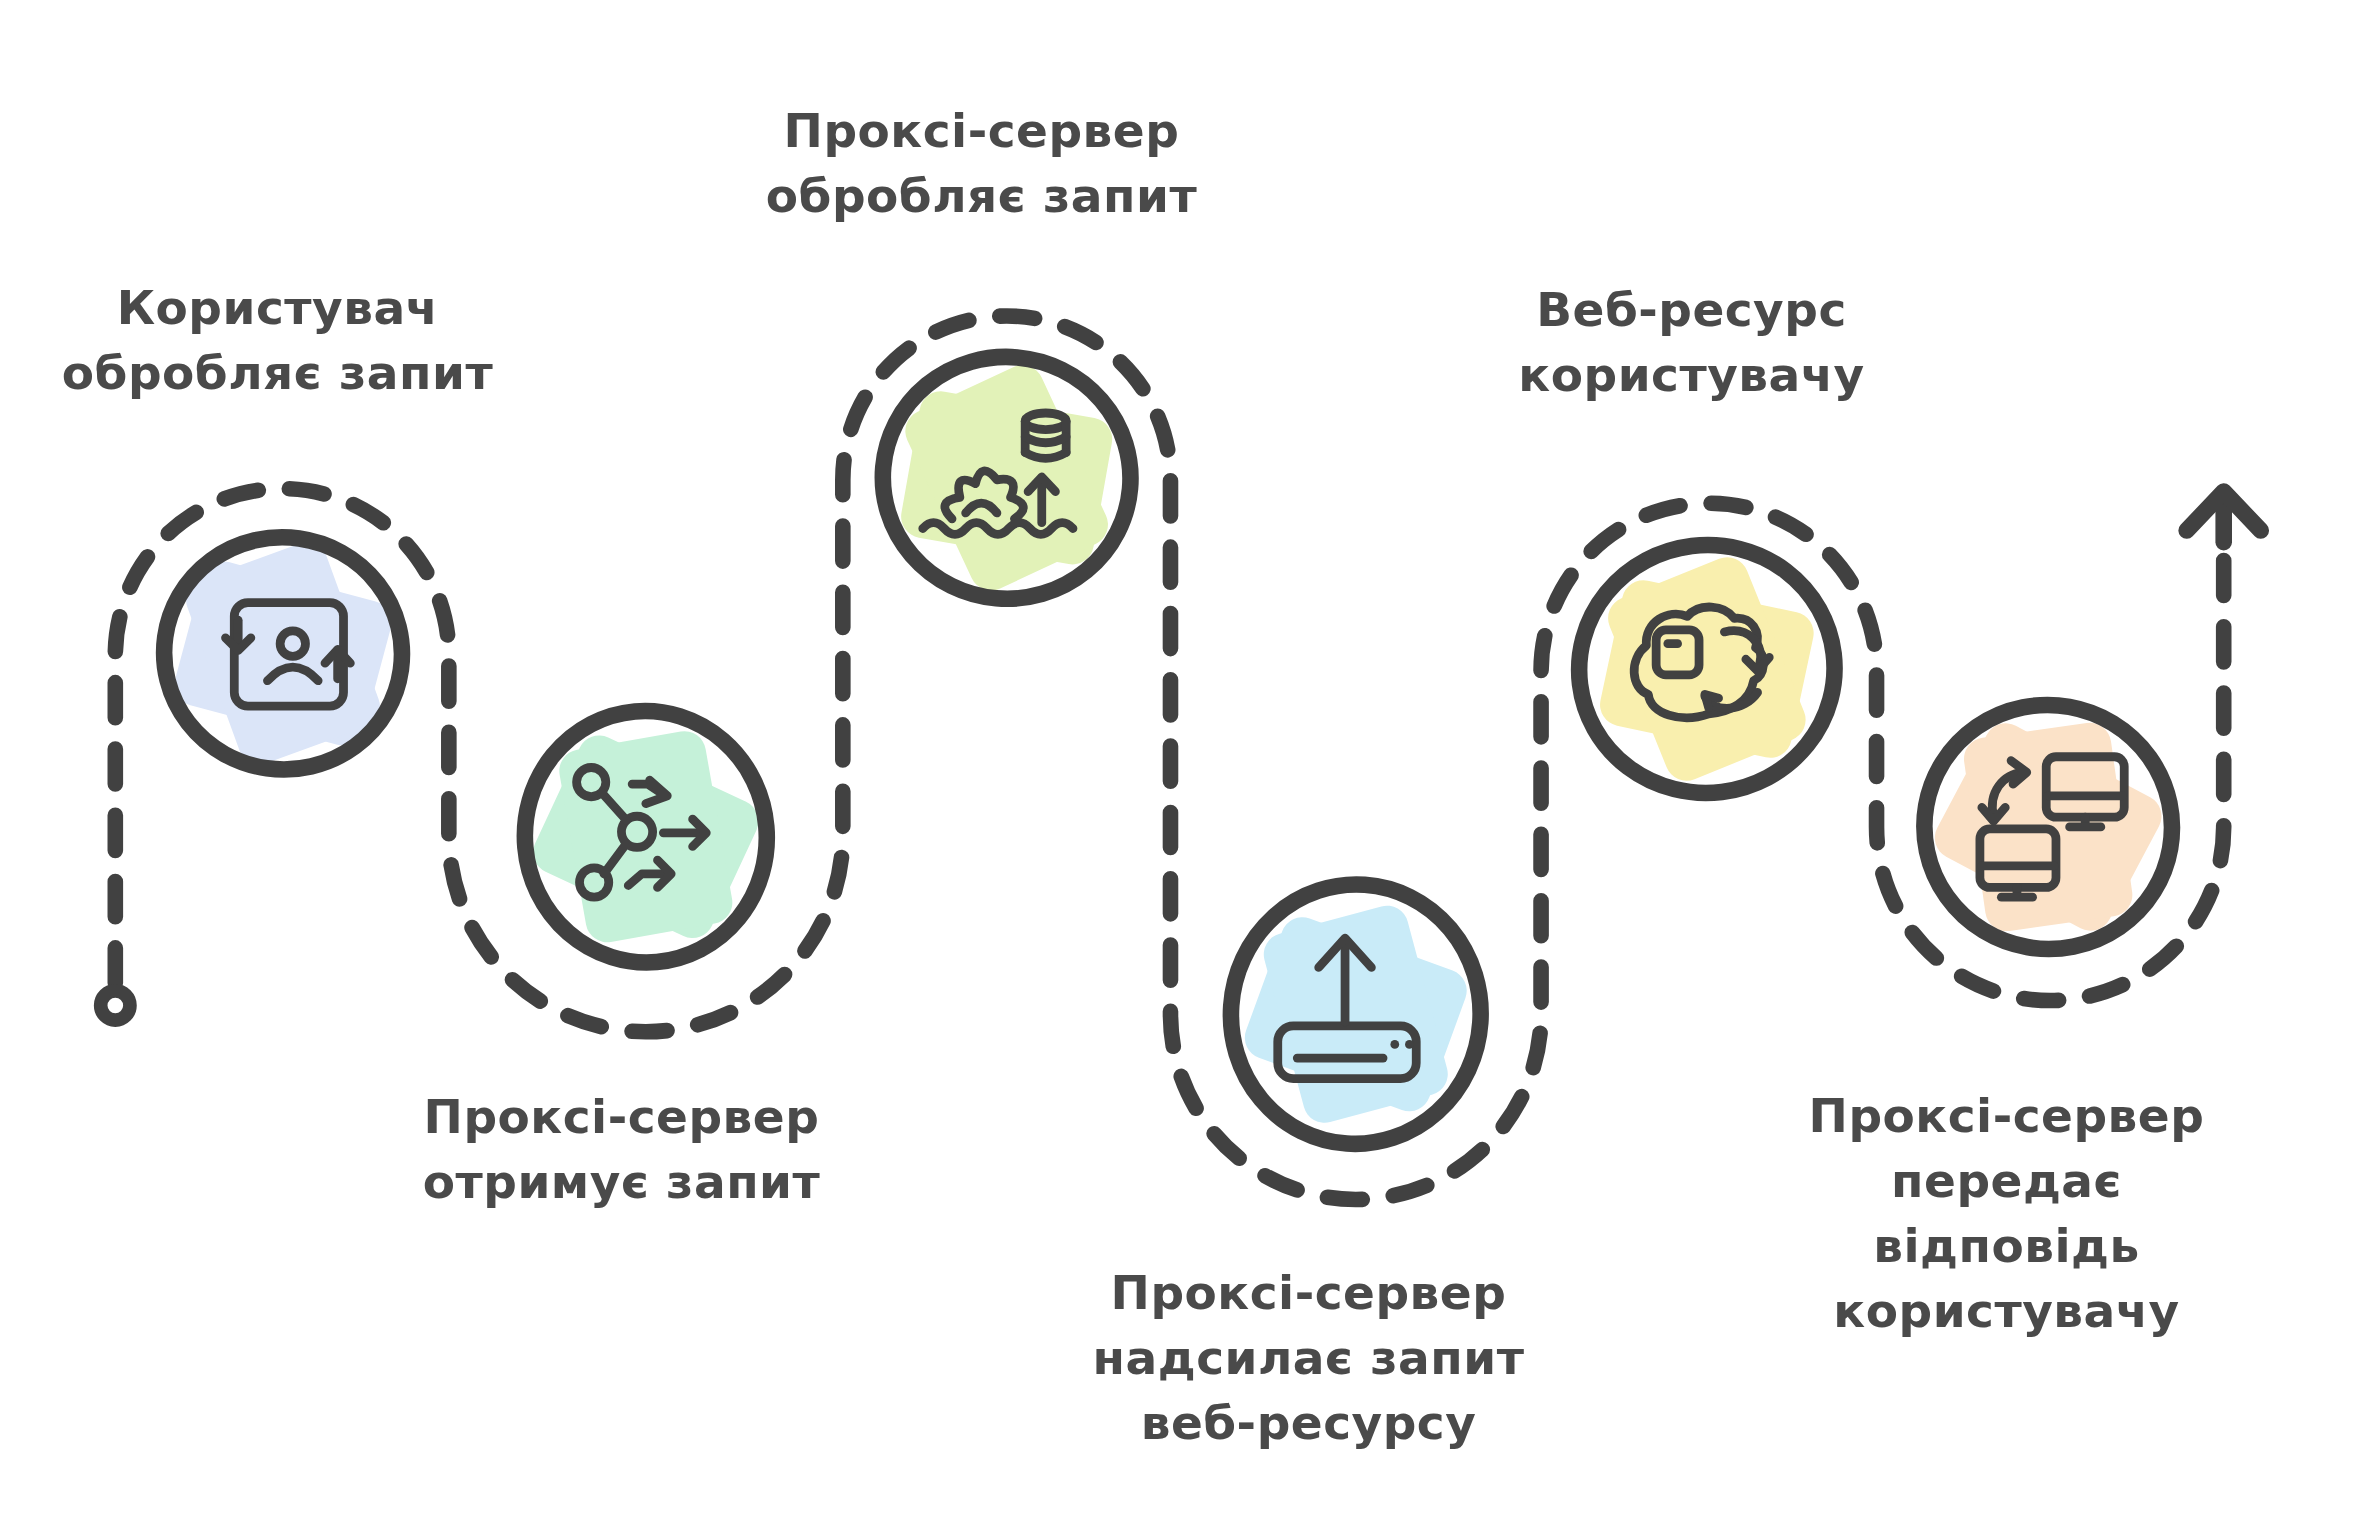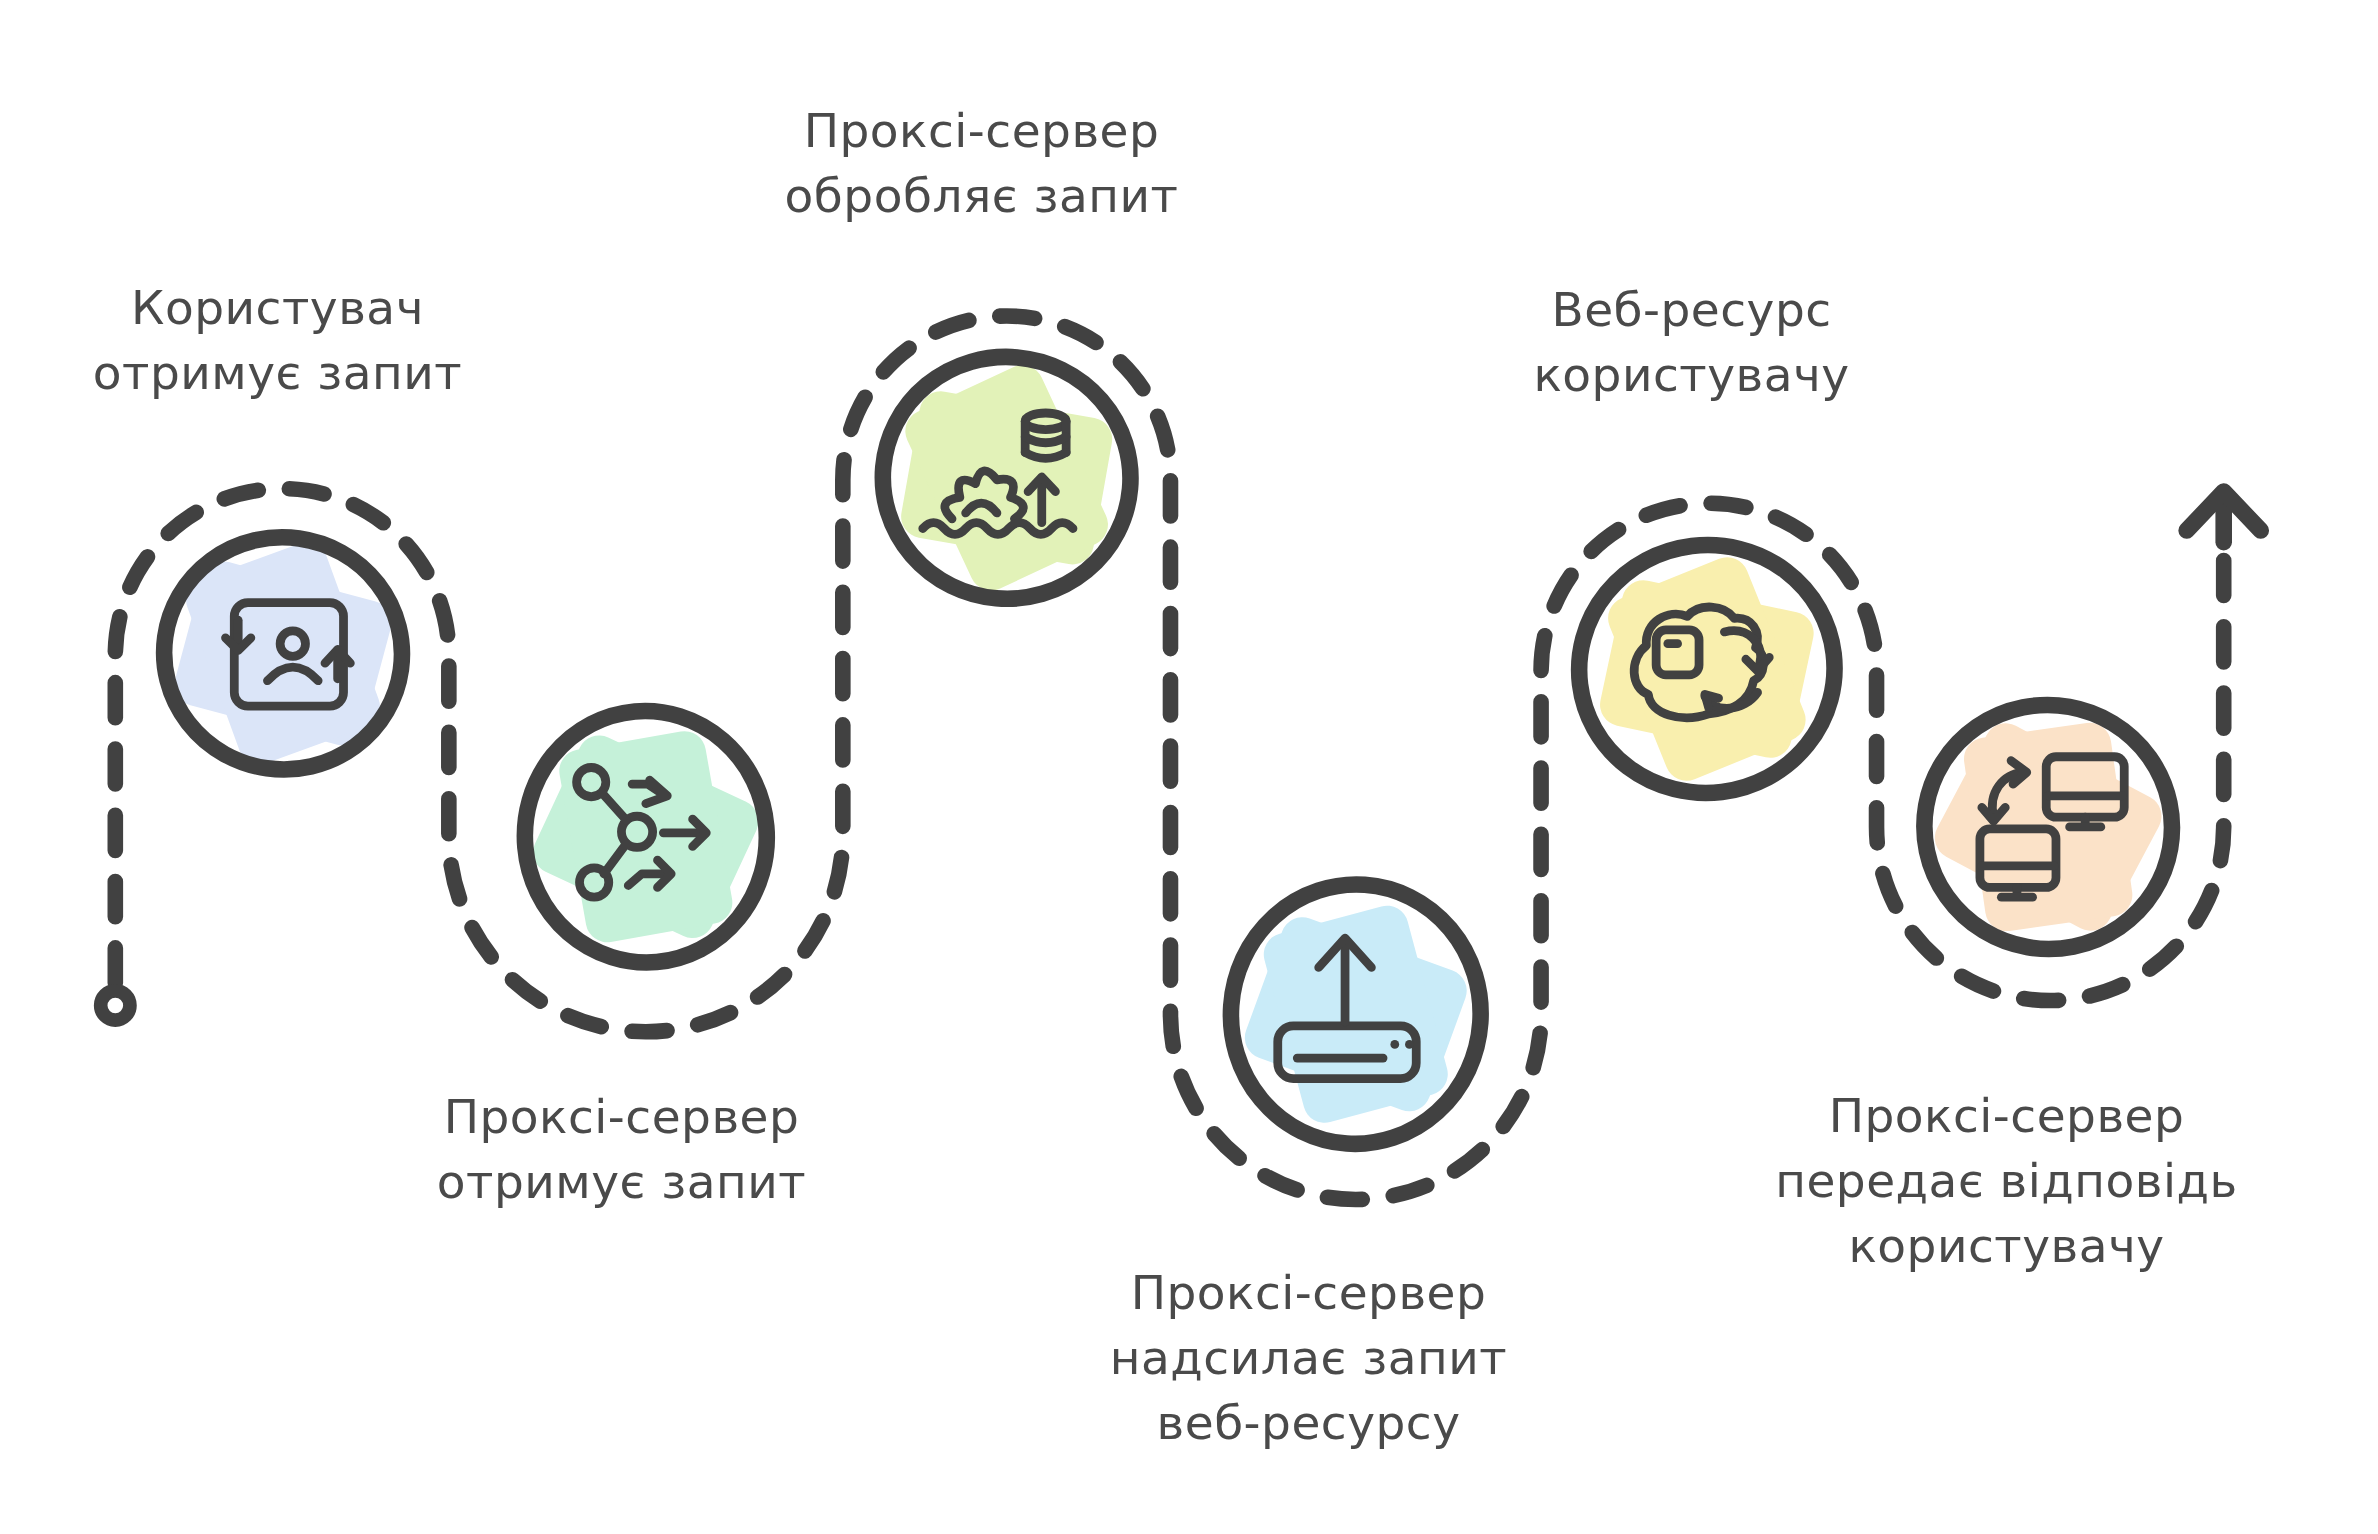--- a/index.html
+++ b/index.html
@@ -5,21 +5,21 @@
   html,body { margin:0; padding:0; background:#ffffff; }
   .stage {
     position:relative; width:2379px; height:1534px; background:#ffffff;
     overflow:hidden;
     font-family:"DejaVu Sans","Liberation Sans",sans-serif;
   }
   svg.flow-svg { position:absolute; left:0; top:0; }
   .step-label {
     position:absolute; text-align:center; white-space:pre-line;
     font-size:47px; line-height:65px; letter-spacing:0.5px;
-    color:#4a4a4a; font-weight:400;
+    color:#4a4a4a; font-weight:700;
   }
   .flow-stroke { stroke:#414141; fill:none; stroke-linecap:round; stroke-linejoin:round; }
   .dash-path { stroke-width:16; stroke-dasharray:36 32; }
   .node-ring { stroke-width:17; }
   .icon { stroke:#414141; fill:none; stroke-width:9; stroke-linecap:round; stroke-linejoin:round; }
   .icon .dot { fill:#414141; stroke:none; }
 </style>
 </head>
 <body>
 
@@ -155,21 +155,21 @@
         <path d="M -32 62 L -32 70"></path>
         <path d="M -48 72 L -16 72"></path>
         <path d="M -56 -10 C -62 -36 -46 -54 -26 -56"></path>
         <path d="M -38 -68 L -22 -56 L -36 -44"></path>
         <path d="M -68 -20 L -56 -6 L -44 -20"></path>
       </g>
     </g>
   </svg>
 
   <div class="step-label" style="left:27px;  top:275px;  width:501px;">Користувач
-отримує запит</div>
+обробляє запит</div>
 
   <div class="step-label" style="left:373px; top:1084px; width:497px;">Проксі-сервер
 отримує запит</div>
 
   <div class="step-label" style="left:733px; top:98px;  width:497px;">Проксі-сервер
 обробляє запит</div>
 
   <div class="step-label" style="left:1059px; top:1260px; width:499px;">Проксі-сервер
 надсилає запит
 веб-ресурсу</div>

